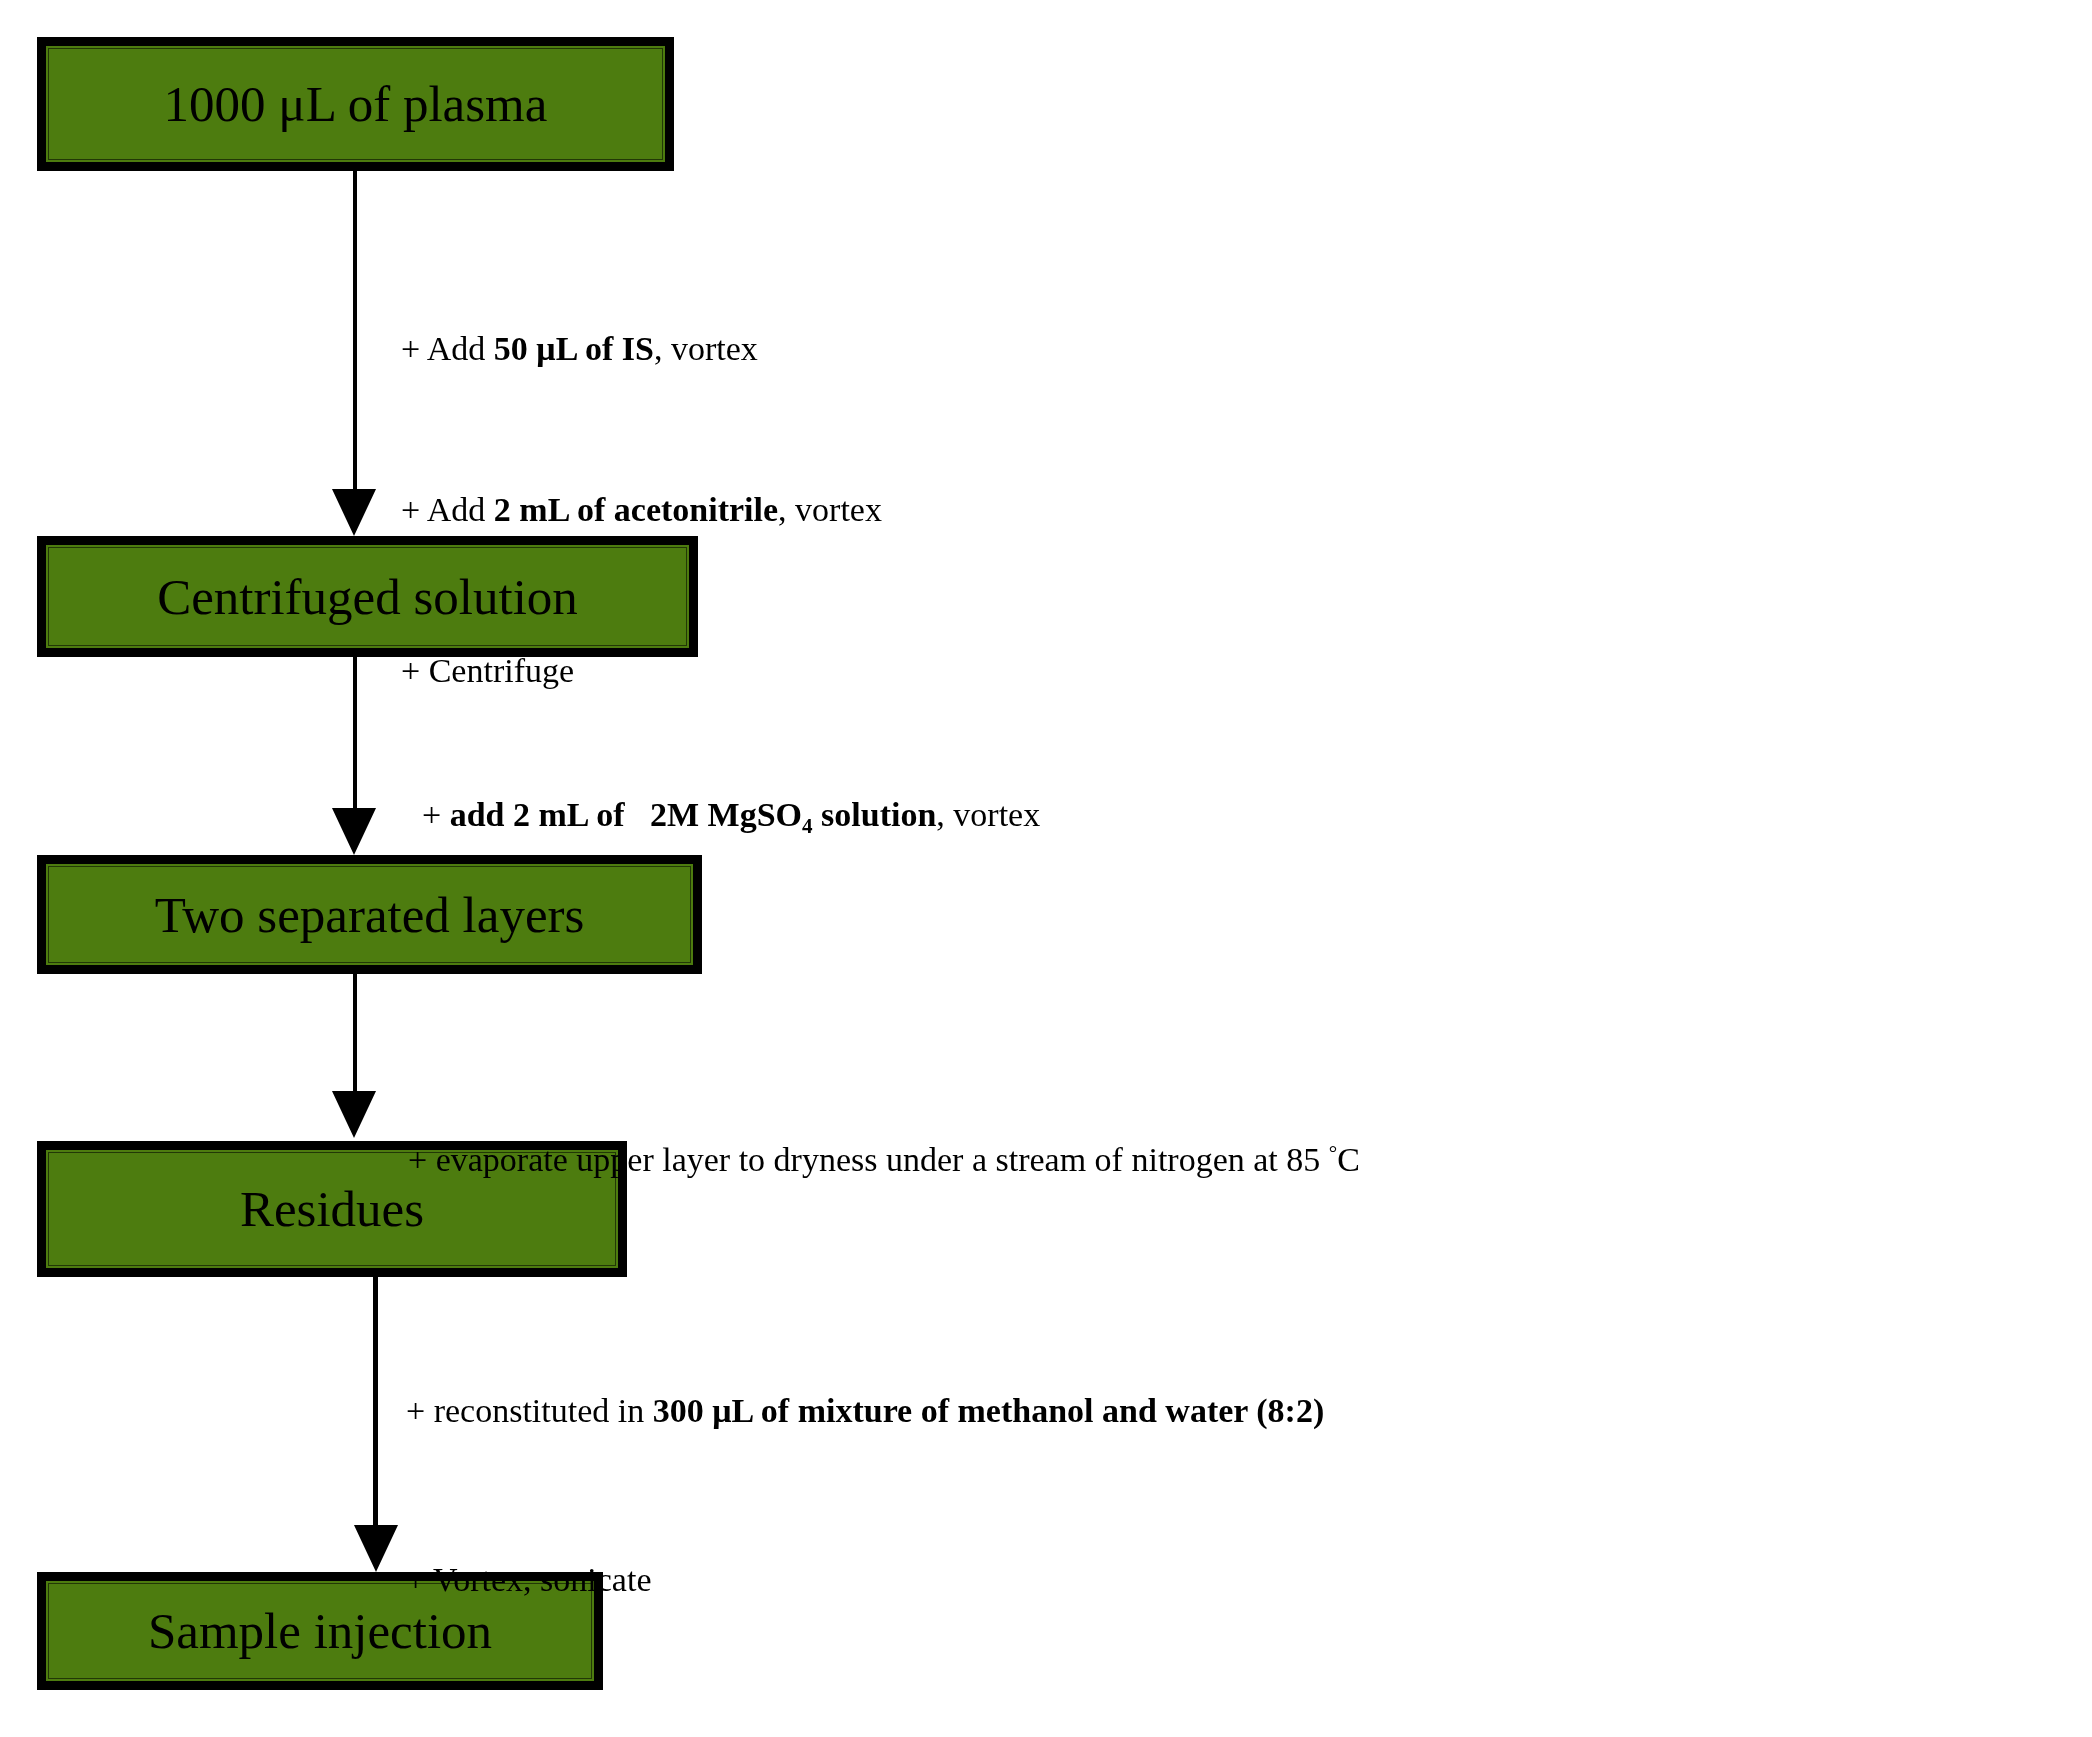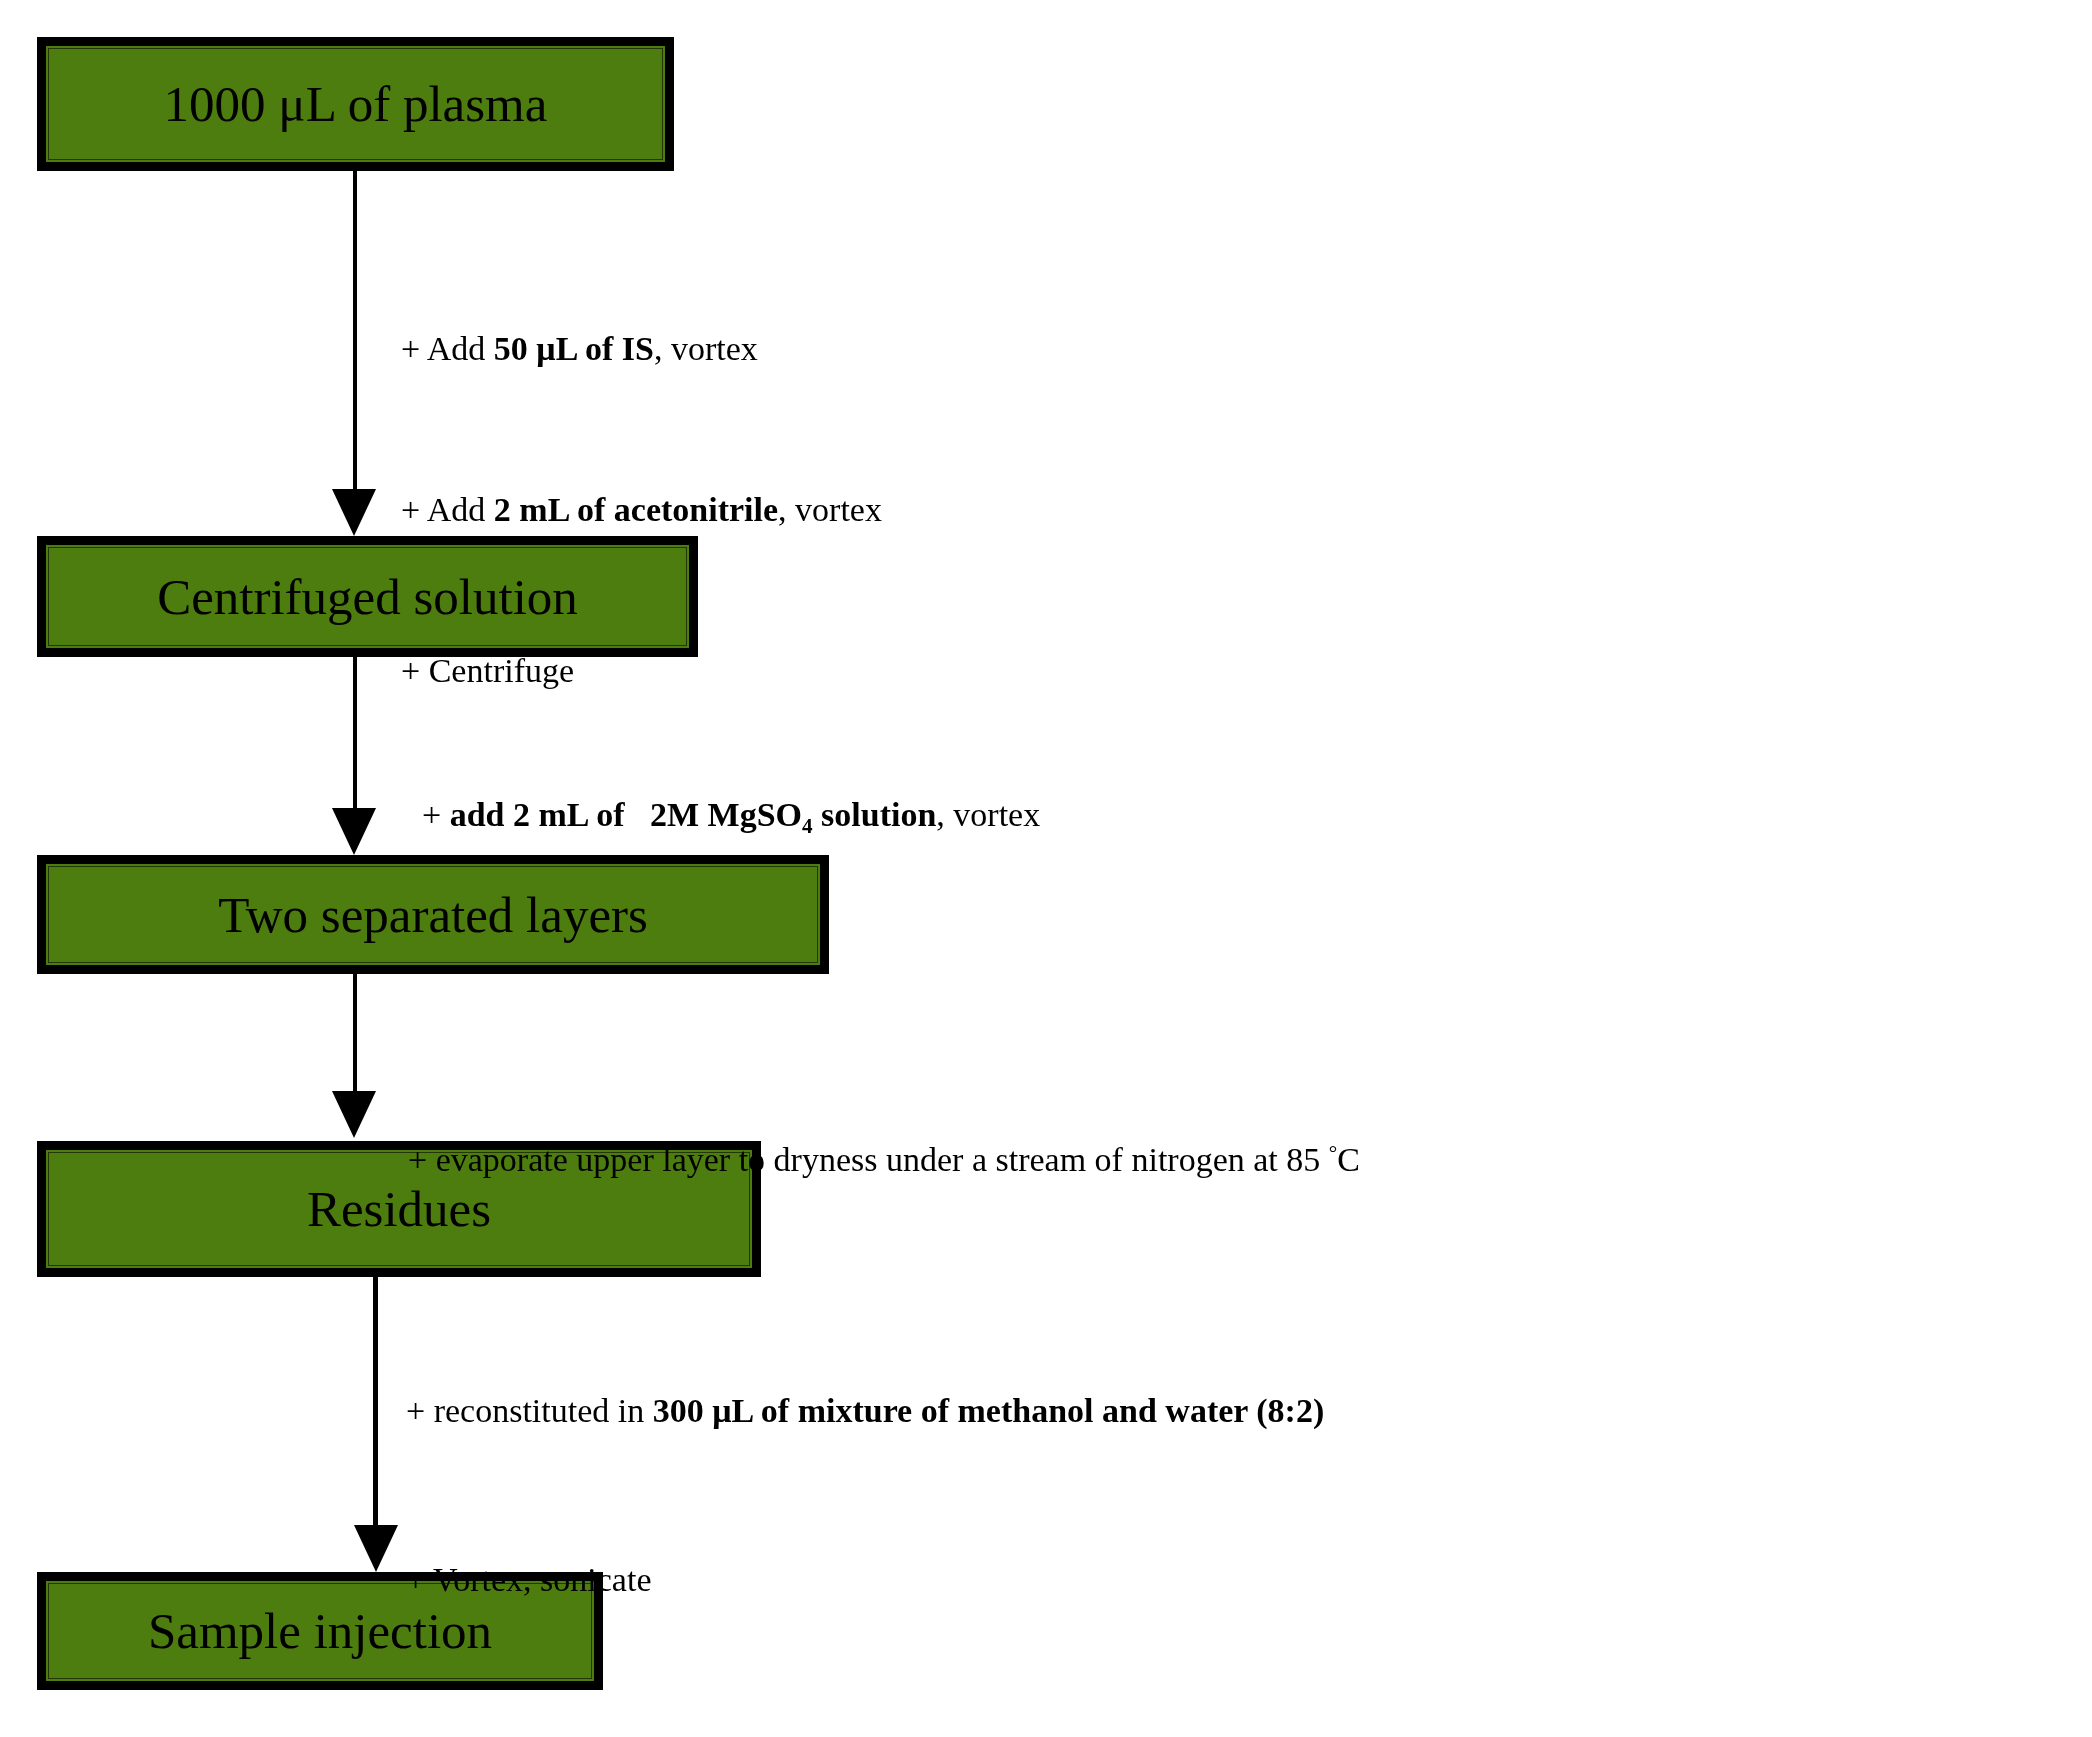--- a/index.html
+++ b/index.html
@@ -60,25 +60,25 @@
 <div class="canvas">
 
   <div class="node" style="left:37px;  top:37px;   width:637px; height:134px;">
     <span>1000 μL of plasma</span>
   </div>
 
   <div class="node" style="left:37px;  top:536px;  width:661px; height:121px;">
     <span>Centrifuged solution</span>
   </div>
 
-  <div class="node" style="left:37px;  top:855px;  width:792px; height:119px;">
+  <div class="node" style="left:37px;  top:855px;  width:665px; height:119px;">
     <span>Two separated layers</span>
   </div>
 
-  <div class="node" style="left:37px;  top:1141px; width:724px; height:136px;text-align:right;">
+  <div class="node" style="left:37px;  top:1141px; width:590px; height:136px;text-align:right;">
     <span>Residues</span>
   </div>
 
   <div class="node" style="left:37px;  top:1572px; width:566px; height:118px;">
     <span>Sample injection</span>
   </div>
 
   <div class="vline" style="left:353px; top:168px; width:3.5px; height:324px;"></div>
   <div class="head" style="left:332px; top:489px;"></div>
 

